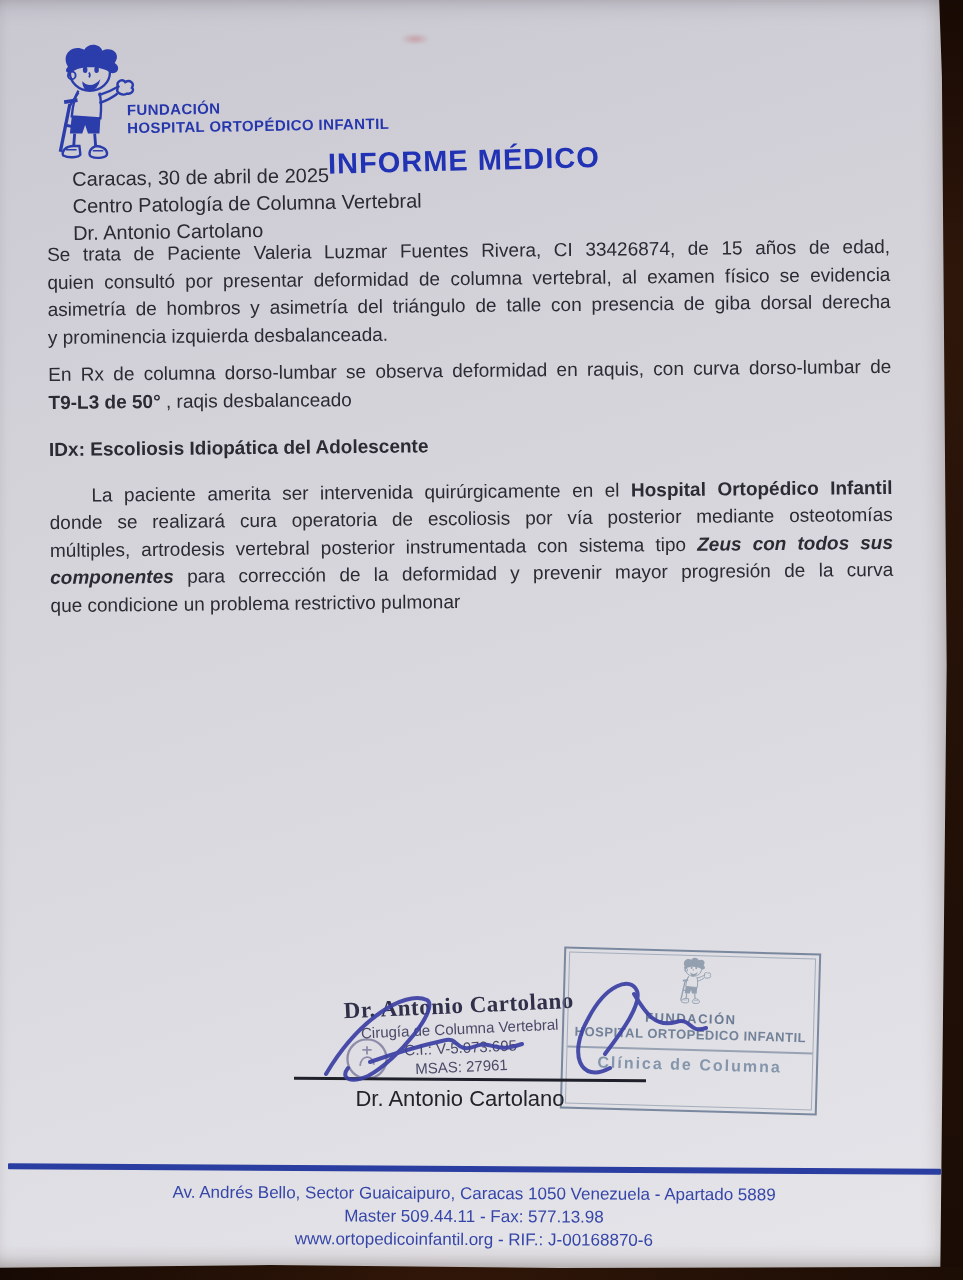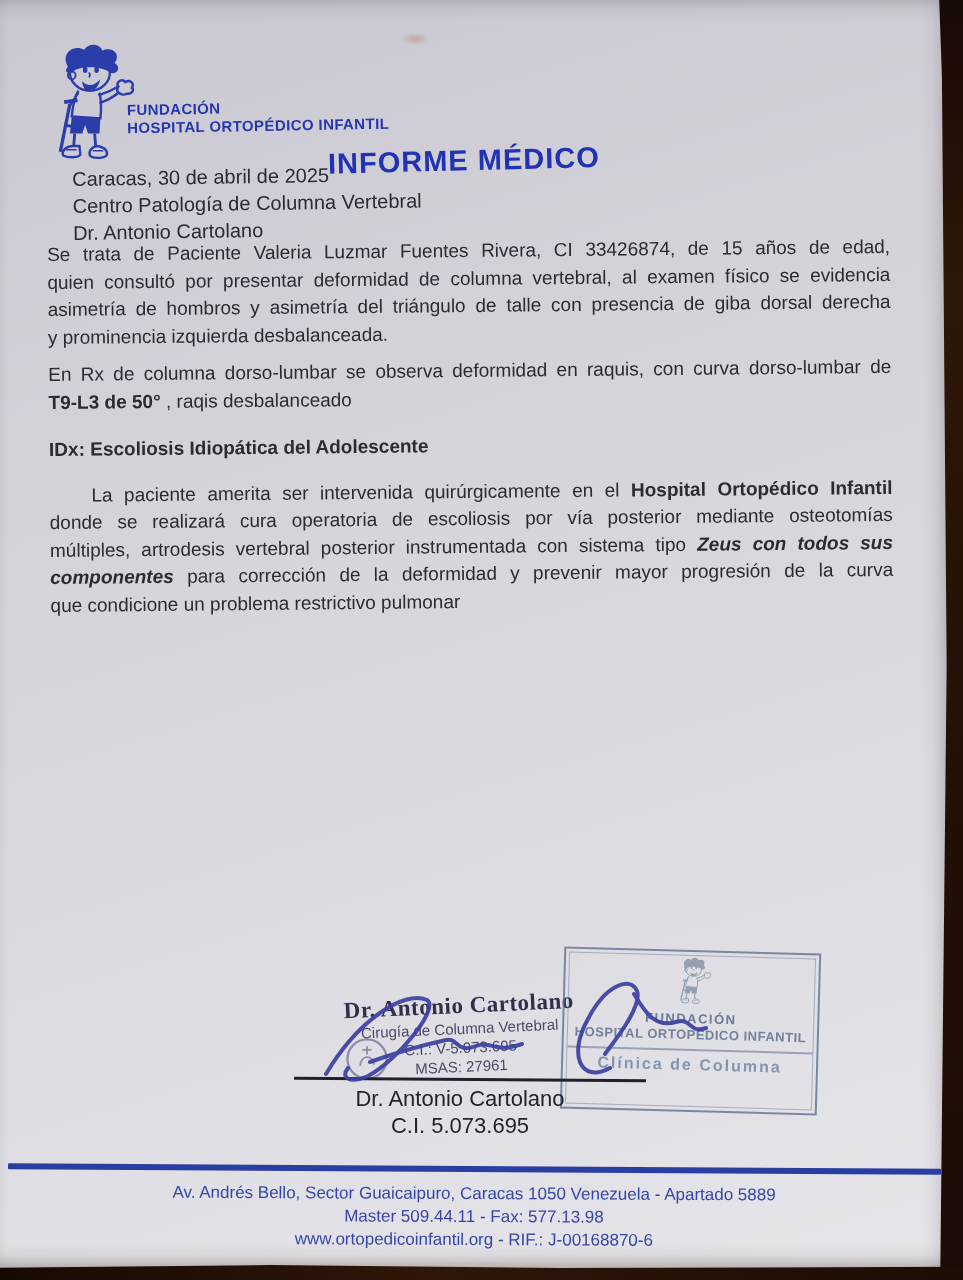--- a/index.html
+++ b/index.html
@@ -172,21 +172,20 @@
       <path d="M48 102 C80 48 126 18 149 28 C162 36 120 88 90 104 C72 112 62 106 70 96"></path>
       <path d="M92 90 C120 80 150 72 168 68 C180 65 178 82 198 74 C214 68 216 82 244 72"></path>
       <path d="M332 96 C302 112 290 82 310 47 C328 12 353 4 359 19 C364 33 342 62 327 82"></path>
       <path d="M356 22 C368 42 378 56 398 50 C414 45 410 62 428 56"></path>
     </g>
   </svg>
   <div class="sig-rule"></div>
 
   <div class="printed">
     <div>Dr. Antonio Cartolano</div>
-    <div>C.I. 5.073.695</div>
   </div>
 
   <div class="foot-rule"></div>
   <div class="footer">
     <div>Av. Andrés Bello, Sector Guaicaipuro, Caracas 1050 Venezuela - Apartado 5889</div>
     <div>Master 509.44.11 - Fax: 577.13.98</div>
     <div>www.ortopedicoinfantil.org  -   RIF.: J-00168870-6</div>
   </div>
 
   <div class="edge-right"></div>

